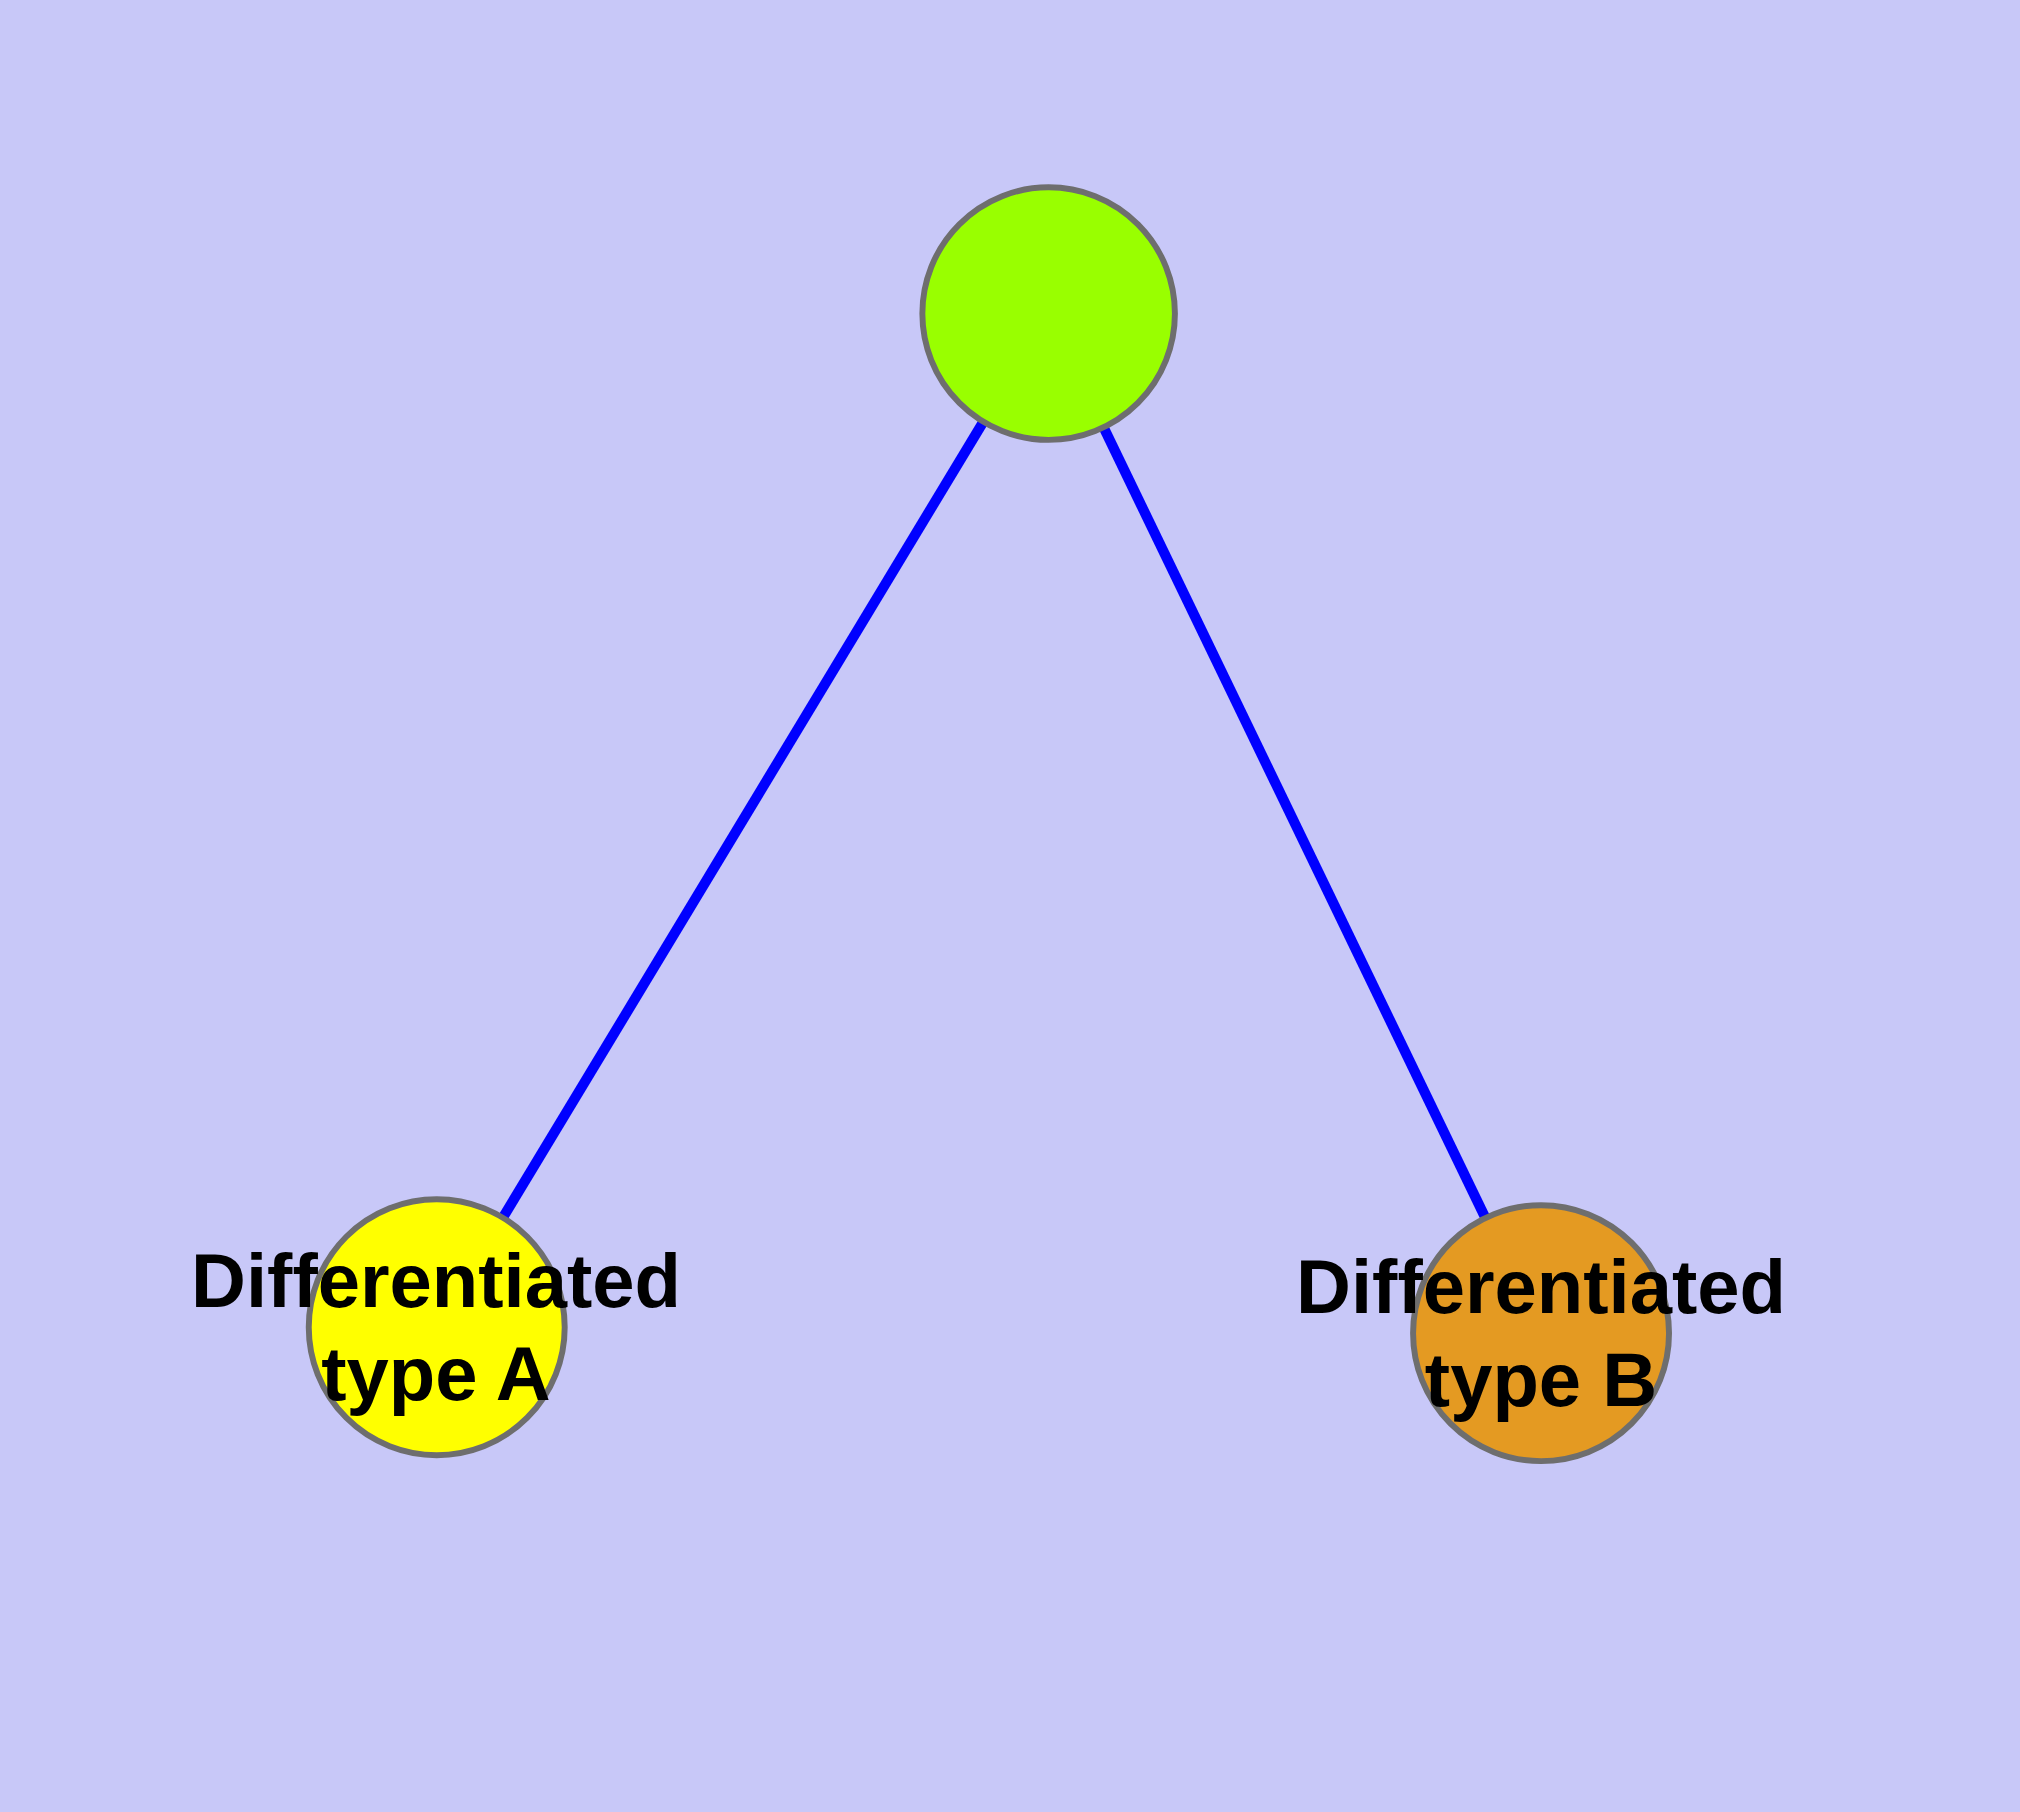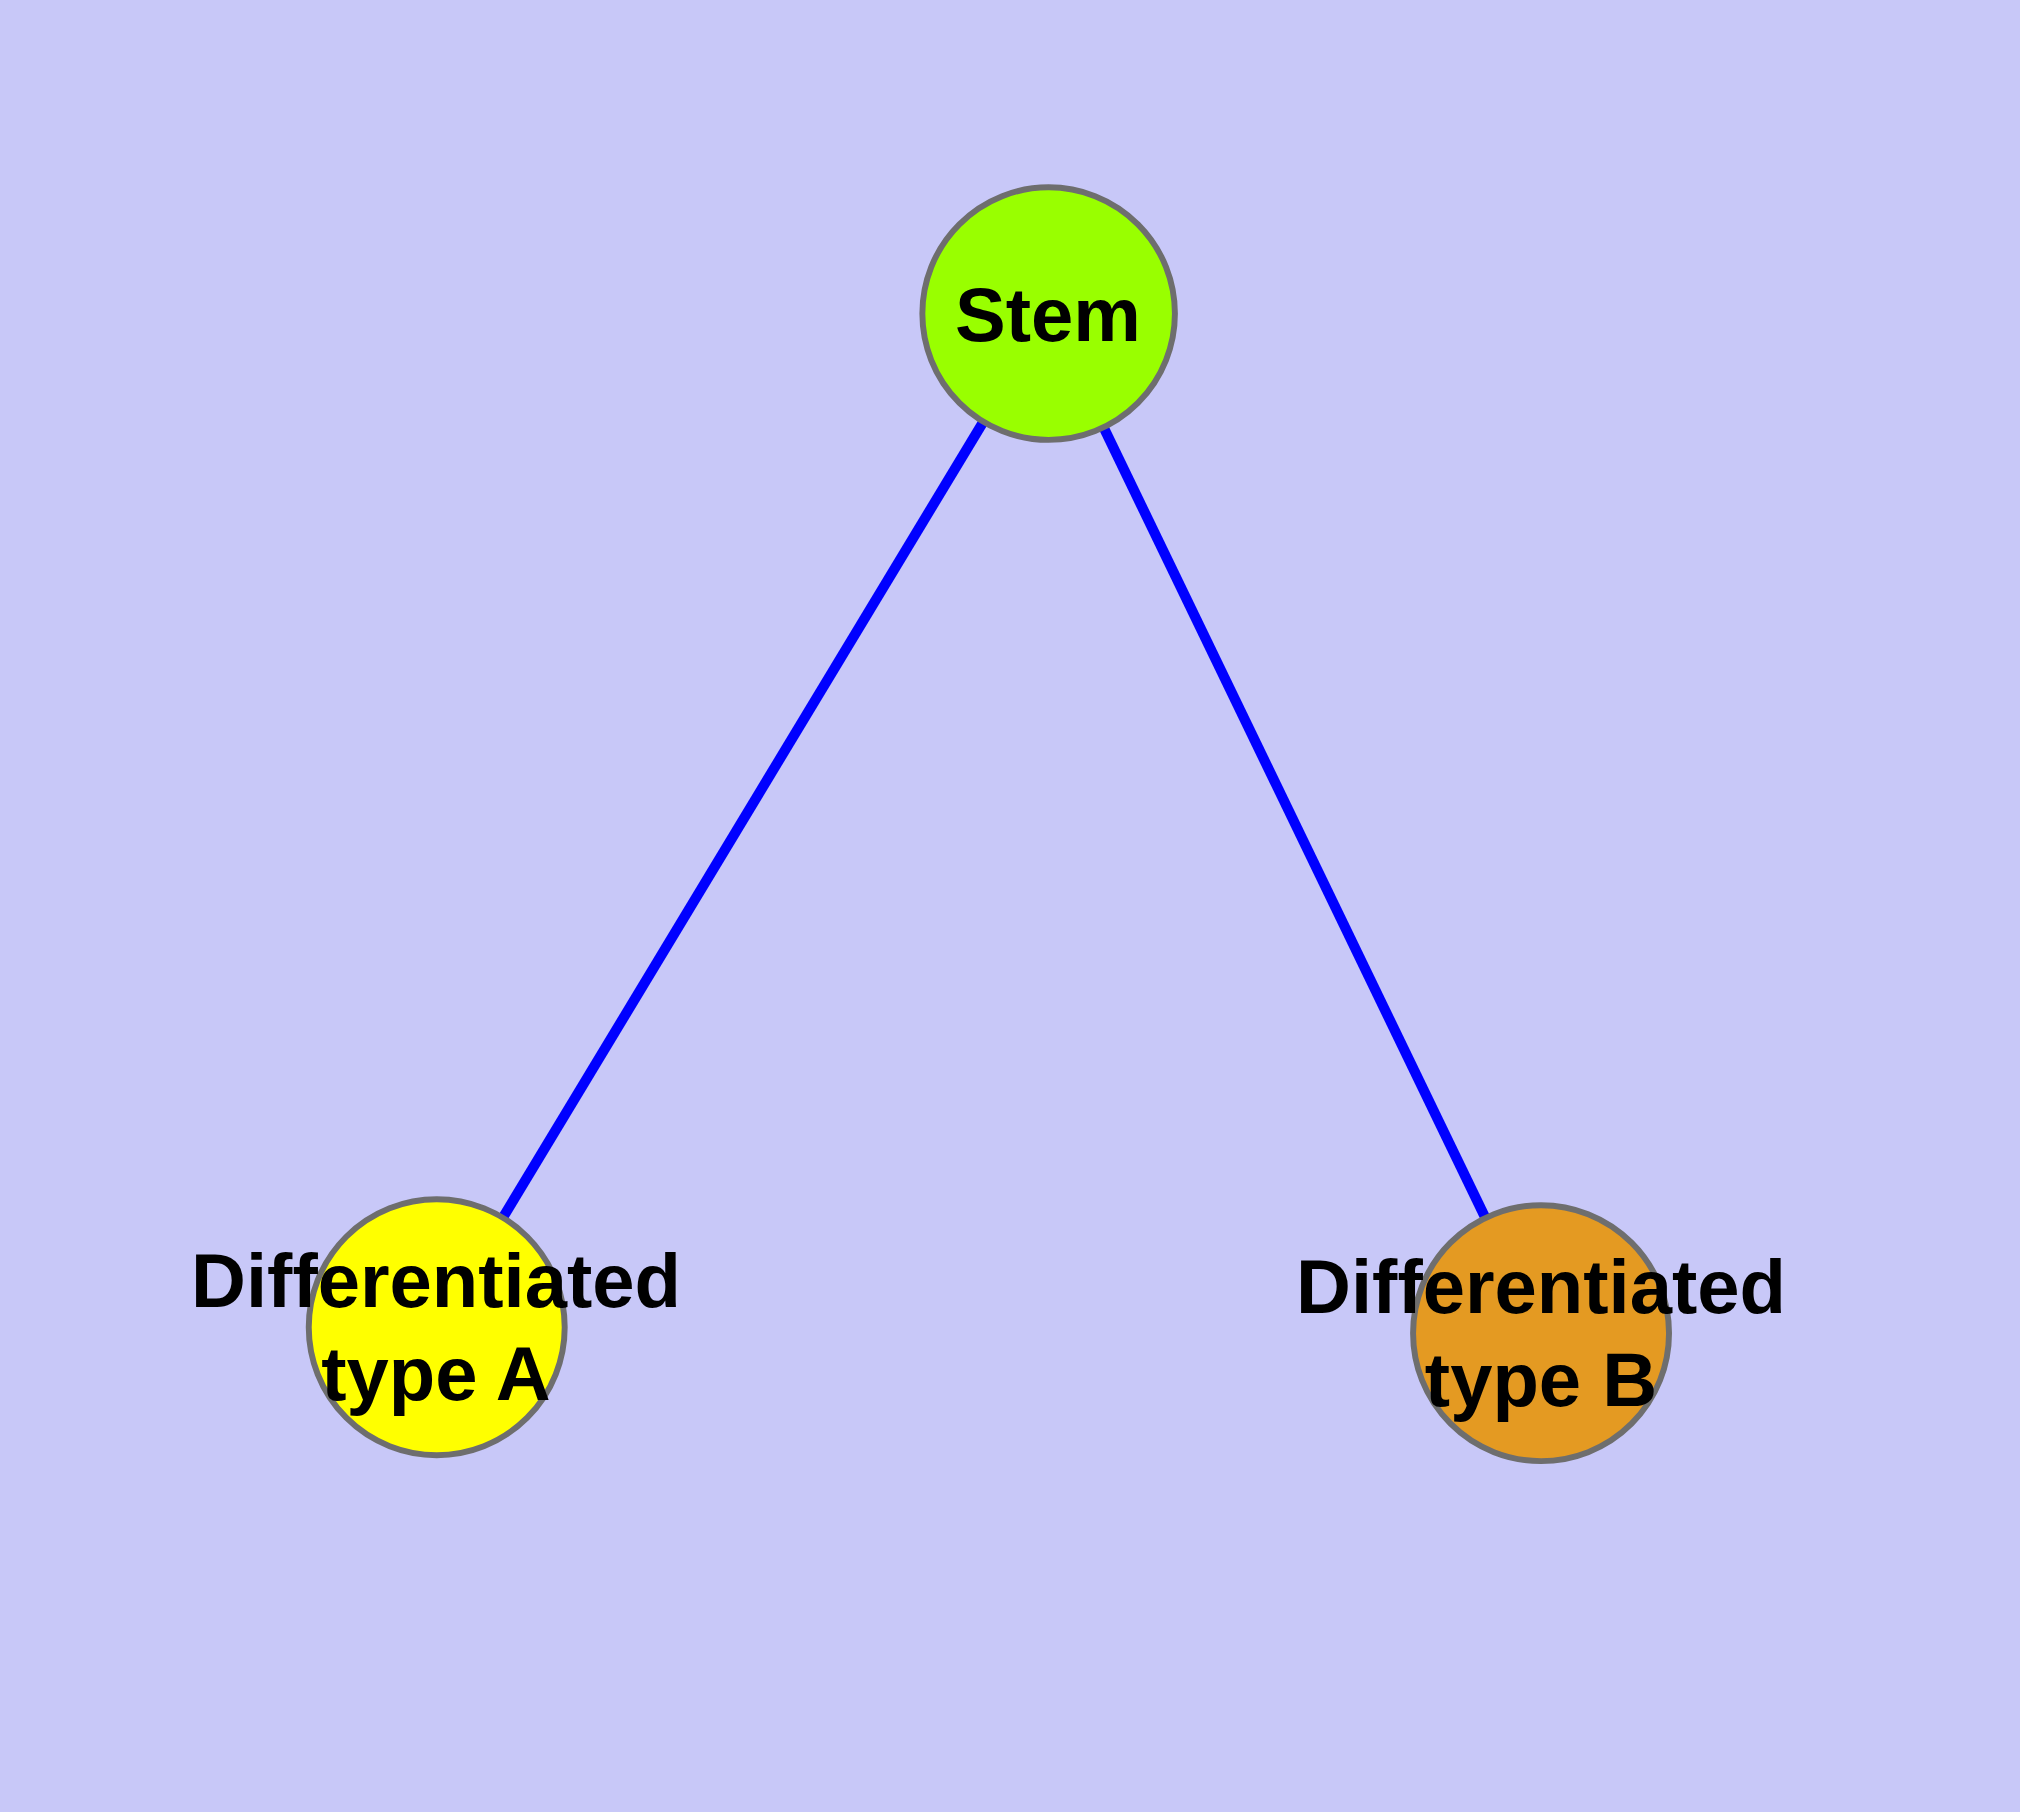--- a/index.html
+++ b/index.html
@@ -54,20 +54,19 @@
         <line x1="1237" y1="370" x2="515" y2="1566" stroke="#0000FF" stroke-width="12"></line>
         <line x1="1237" y1="370" x2="1818" y2="1573" stroke="#0000FF" stroke-width="12"></line>
       </g>
     <g id="nodes-layer">
         <circle cx="1237" cy="370" r="149" fill="#99FF00" stroke="#6E6E6E" stroke-width="7"></circle>
         <circle cx="515" cy="1566" r="151" fill="#FFFF00" stroke="#6E6E6E" stroke-width="7"></circle>
         <circle cx="1818" cy="1573" r="151" fill="#E49A22" stroke="#6E6E6E" stroke-width="7"></circle>
       </g>
   </svg>
   <div id="labels-layer">
-      <div class="node-label" style="left: 1048px; top: 314px; color: rgb(0, 0, 0);">Stem</div>
       <div class="node-label" style="left: 436px; top: 1327px; color: rgb(0, 0, 0);">Differentiated
 type A</div>
       <div class="node-label" style="left: 1541px; top: 1333px; color: rgb(0, 0, 0);">Differentiated
 type B</div>
     </div>
 </div>
 
 
 </body></html>

